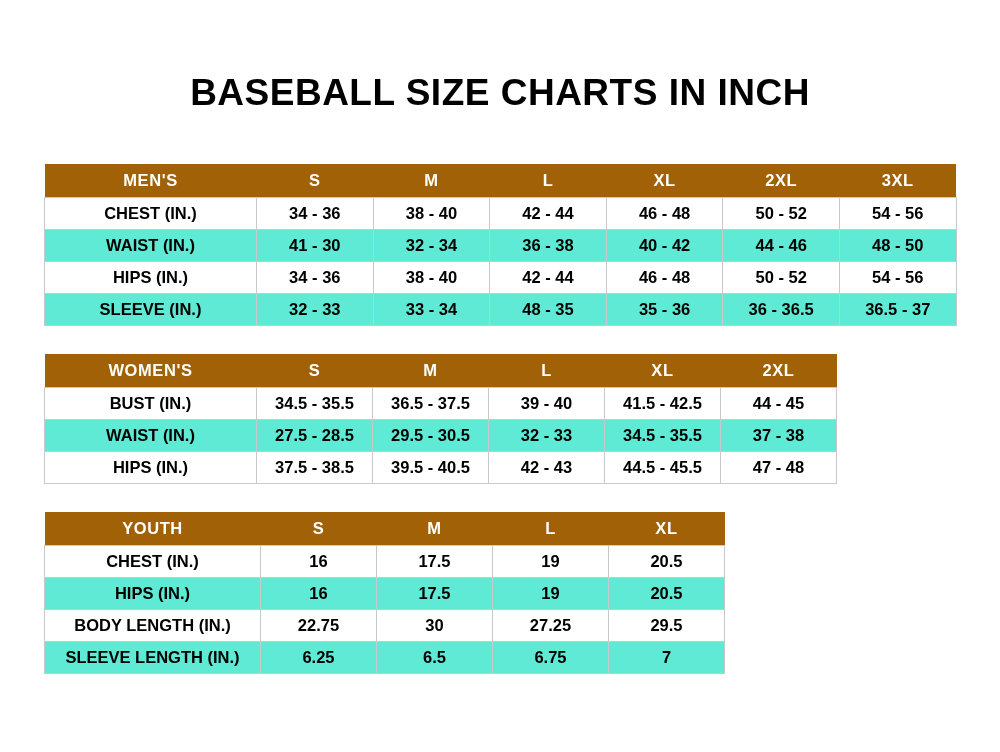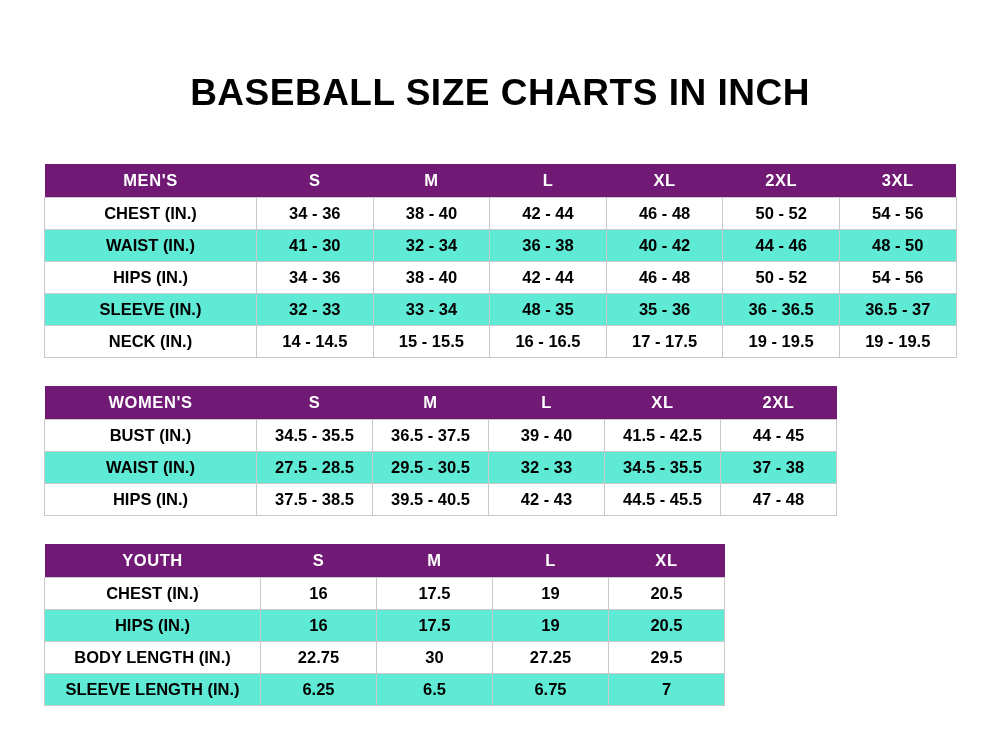--- a/index.html
+++ b/index.html
@@ -35,21 +35,21 @@
     margin-top: 50px;
   }
 
   table.size-table {
     border-collapse: collapse;
     table-layout: fixed;
     font-size: 16.5px;
     font-weight: bold;
   }
   table.size-table tr.header-row th {
-    background: #701a75;
+    background: #a16207;
     color: #ffffff;
     font-size: 16.5px;
     font-weight: bold;
     letter-spacing: 0.6px;
     padding: 7px 4px;
     border: none;
     text-align: center;
   }
   table.size-table tr.header-row th.row-label-head {
     text-align: center;
@@ -147,29 +147,20 @@
           </tr>
           <tr class="alt">
             <td class="row-label">SLEEVE (IN.)</td>
             <td>32 - 33</td>
             <td>33 - 34</td>
             <td>48 - 35</td>
             <td>35 - 36</td>
             <td>36 - 36.5</td>
             <td>36.5 - 37</td>
           </tr>
-          <tr>
-            <td class="row-label">NECK (IN.)</td>
-            <td>14 - 14.5</td>
-            <td>15 - 15.5</td>
-            <td>16 - 16.5</td>
-            <td>17 - 17.5</td>
-            <td>19 - 19.5</td>
-            <td>19 - 19.5</td>
-          </tr>
         </tbody>
       </table>
     </div>
 
     <div class="table-block">
       <table class="size-table" id="table-womens">
         <colgroup>
           <col class="lbl">
             <col class="val">
             <col class="val">

